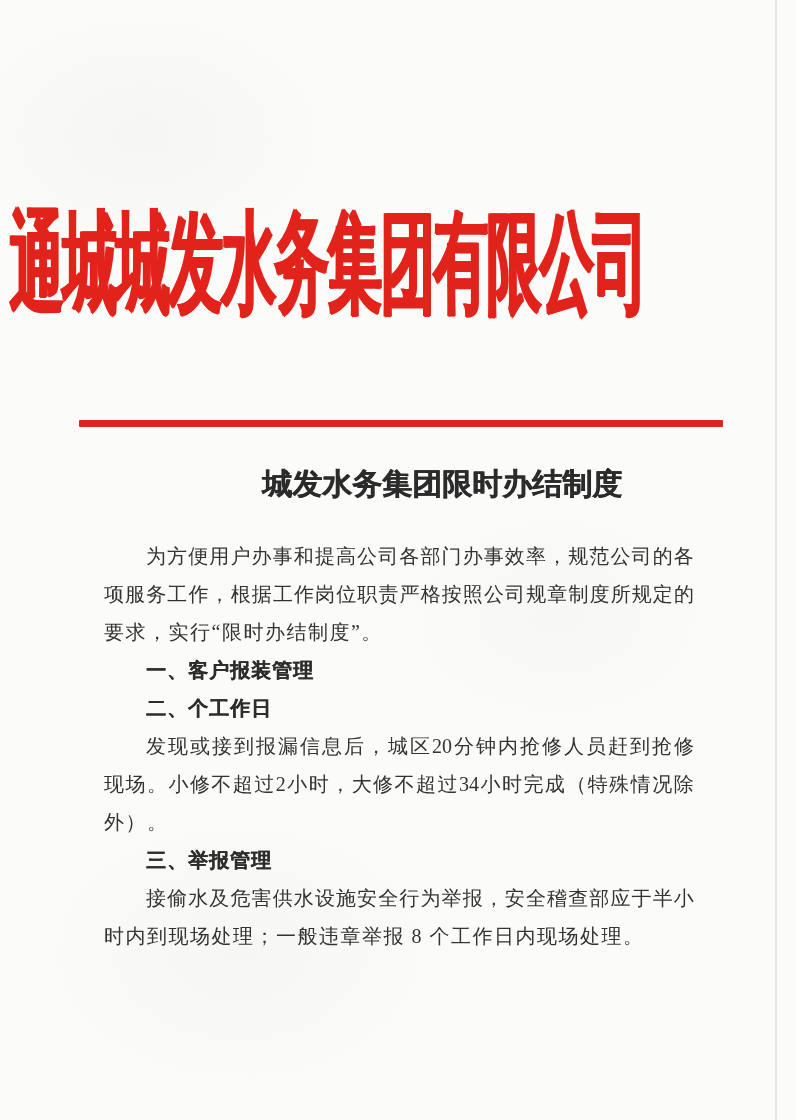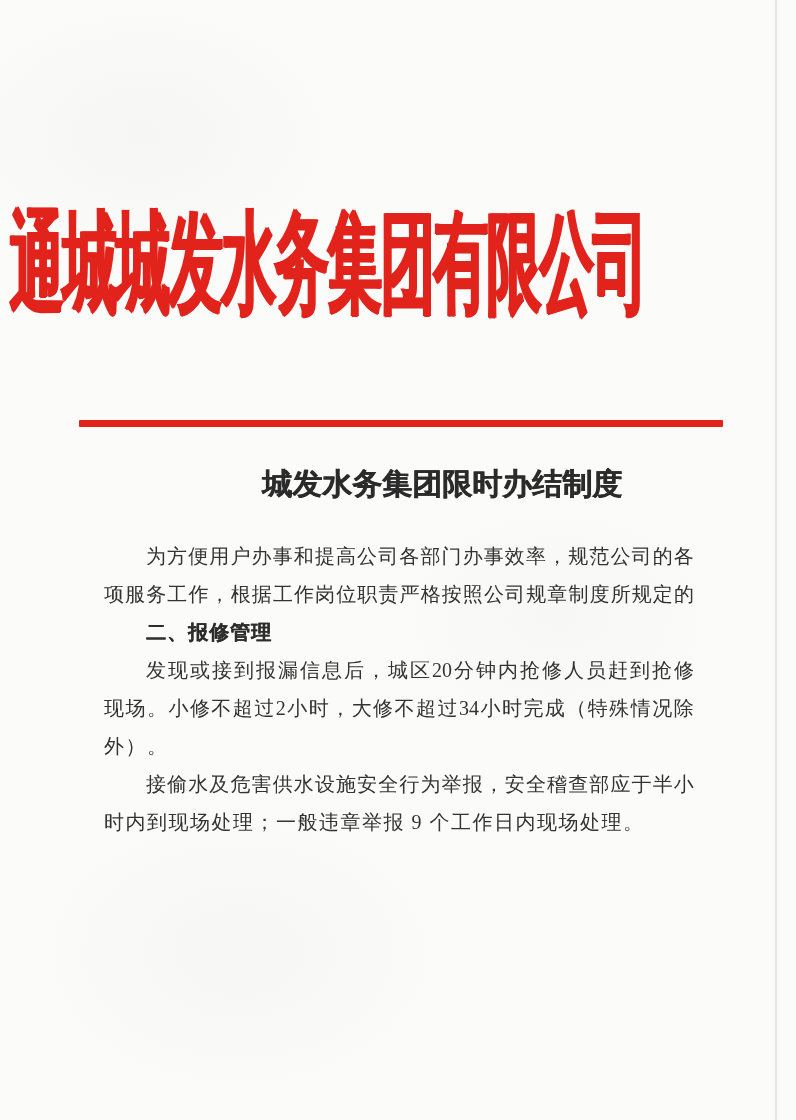--- a/index.html
+++ b/index.html
@@ -159,21 +159,23 @@
       <span>司</span>
       <span>规</span>
       <span>章</span>
       <span>制</span>
       <span>度</span>
       <span>所</span>
       <span>规</span>
       <span>定</span>
       <span>的</span>
     </div>
-    <div class="heading">二、报修管理</div>
+    <div class="line last">要求，实行“限时办结制度”。</div>
+    <div class="heading">一、客户报装管理</div>
+    <div class="heading">二、个工作日</div>
     <div class="line indent fill">
       <span>发</span>
       <span>现</span>
       <span>或</span>
       <span>接</span>
       <span>到</span>
       <span>报</span>
       <span>漏</span>
       <span>信</span>
       <span>息</span>
@@ -218,20 +220,21 @@
       <span>完</span>
       <span>成</span>
       <span>（</span>
       <span>特</span>
       <span>殊</span>
       <span>情</span>
       <span>况</span>
       <span>除</span>
     </div>
     <div class="line last">外）。</div>
+    <div class="heading">三、举报管理</div>
     <div class="line indent fill">
       <span>接</span>
       <span>偷</span>
       <span>水</span>
       <span>及</span>
       <span>危</span>
       <span>害</span>
       <span>供</span>
       <span>水</span>
       <span>设</span>
@@ -246,16 +249,16 @@
       <span>安</span>
       <span>全</span>
       <span>稽</span>
       <span>查</span>
       <span>部</span>
       <span>应</span>
       <span>于</span>
       <span>半</span>
       <span>小</span>
     </div>
-    <div class="line last">时内到现场处理；一般违章举报 9 个工作日内现场处理。</div>
+    <div class="line last">时内到现场处理；一般违章举报 8 个工作日内现场处理。</div>
   </div>
 
 <div class="scan-line"></div>
 
 </body></html>

